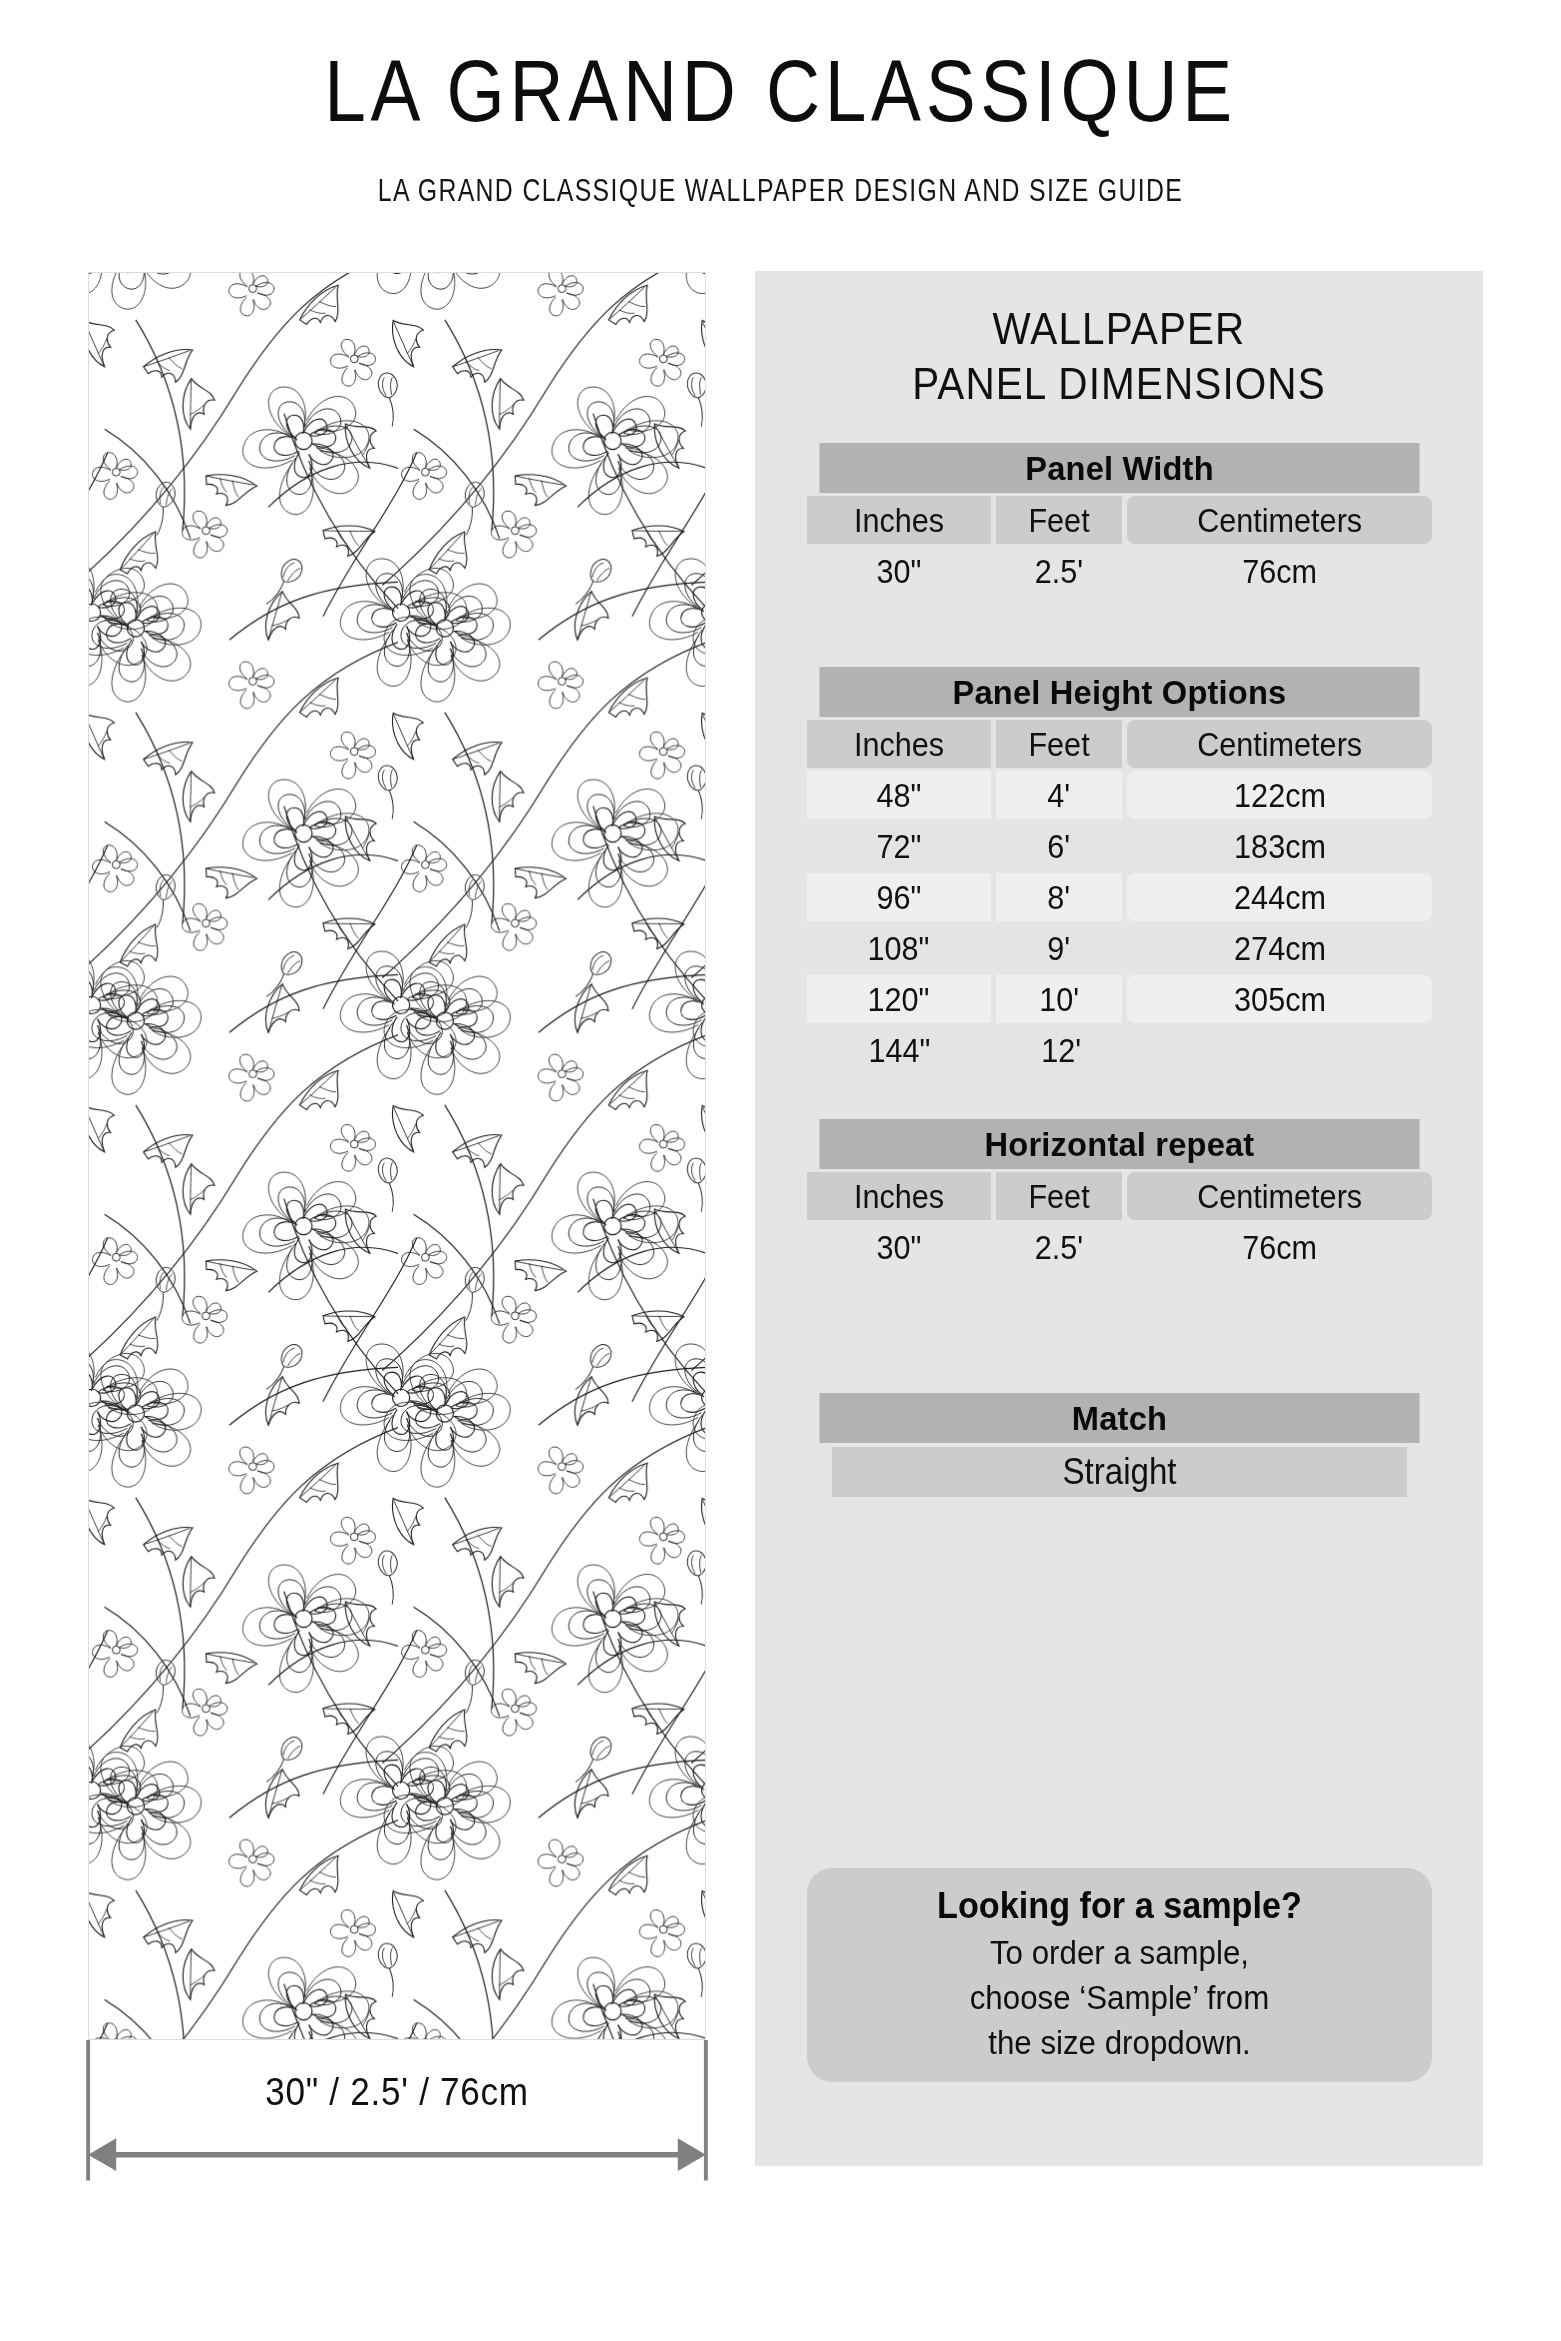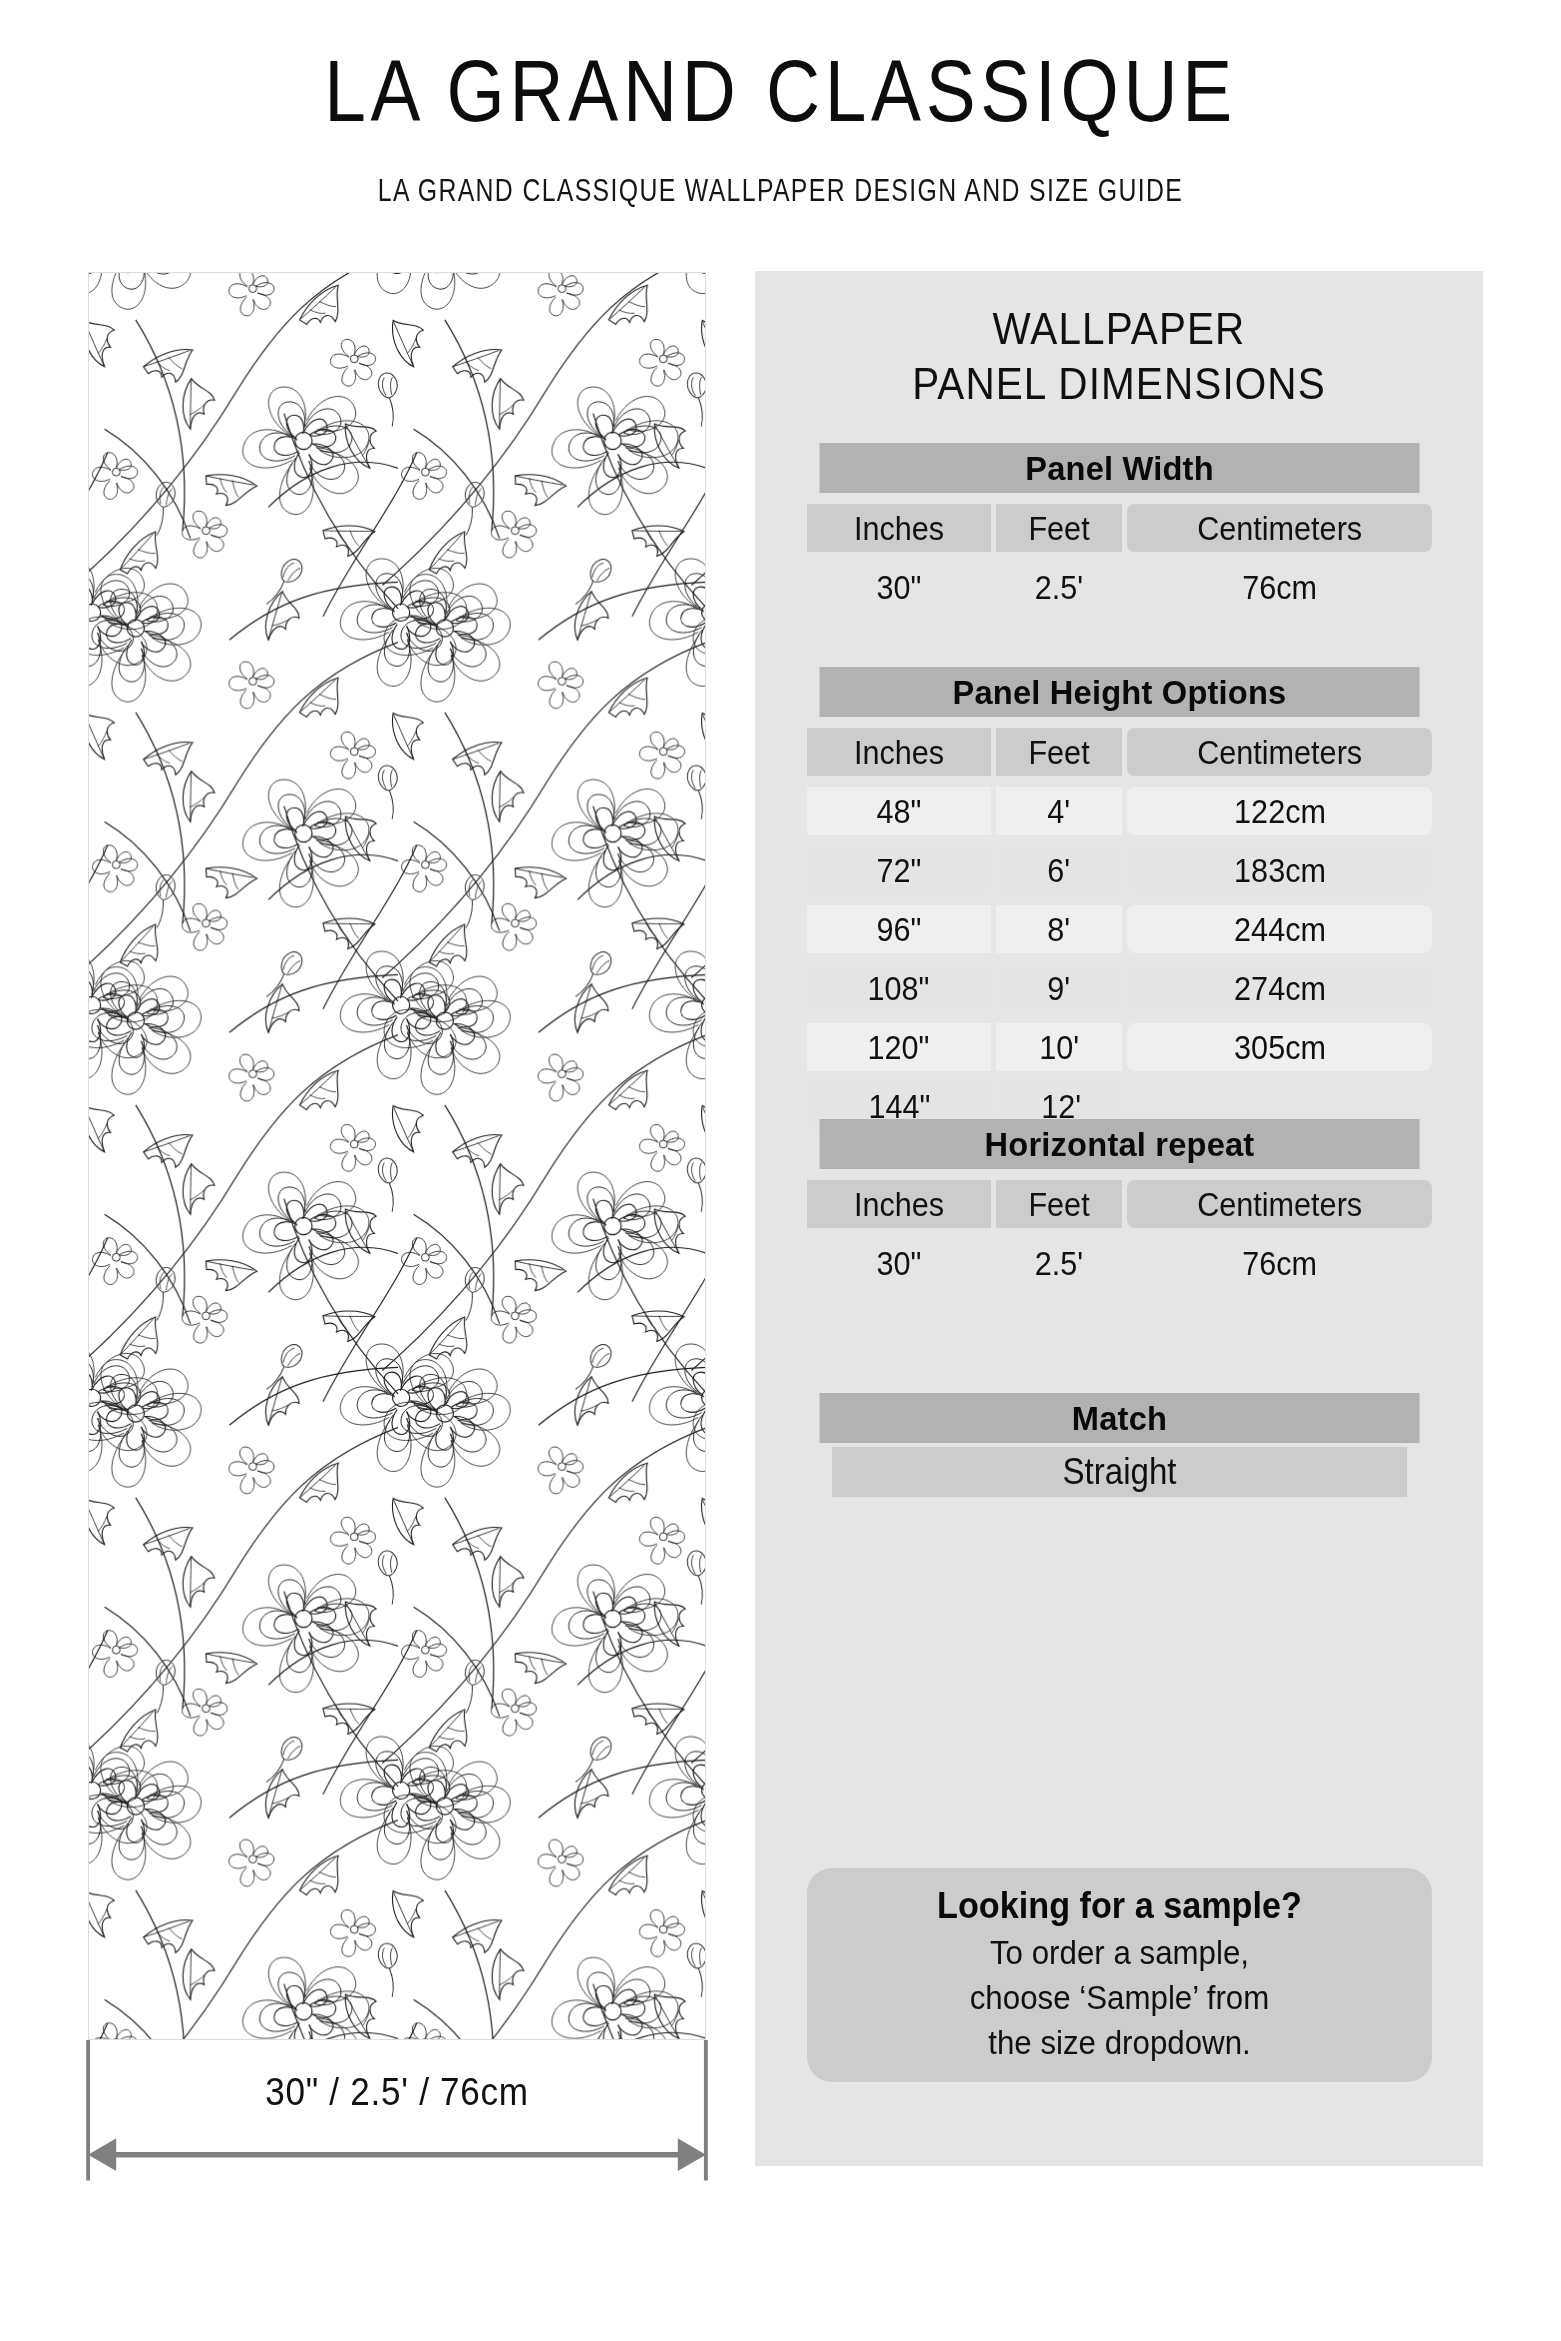--- a/index.html
+++ b/index.html
@@ -145,21 +145,21 @@
     height: 50px;
     font-weight: 300;
     color: #101010;
     margin-top: 3.9px;
     transform: scaleX(0.92);
     transform-origin: 50% 50%;
   }
   .row {
     display: flex;
     gap: 5.5px;
-    margin-top: 11px;
+    margin-top: 3px;
   }
   .cell {
     font-size: 34px;
     line-height: 48px;
     height: 48px;
     text-align: center;
     font-weight: 300;
     color: #111111;
     white-space: nowrap;
     overflow: hidden;

